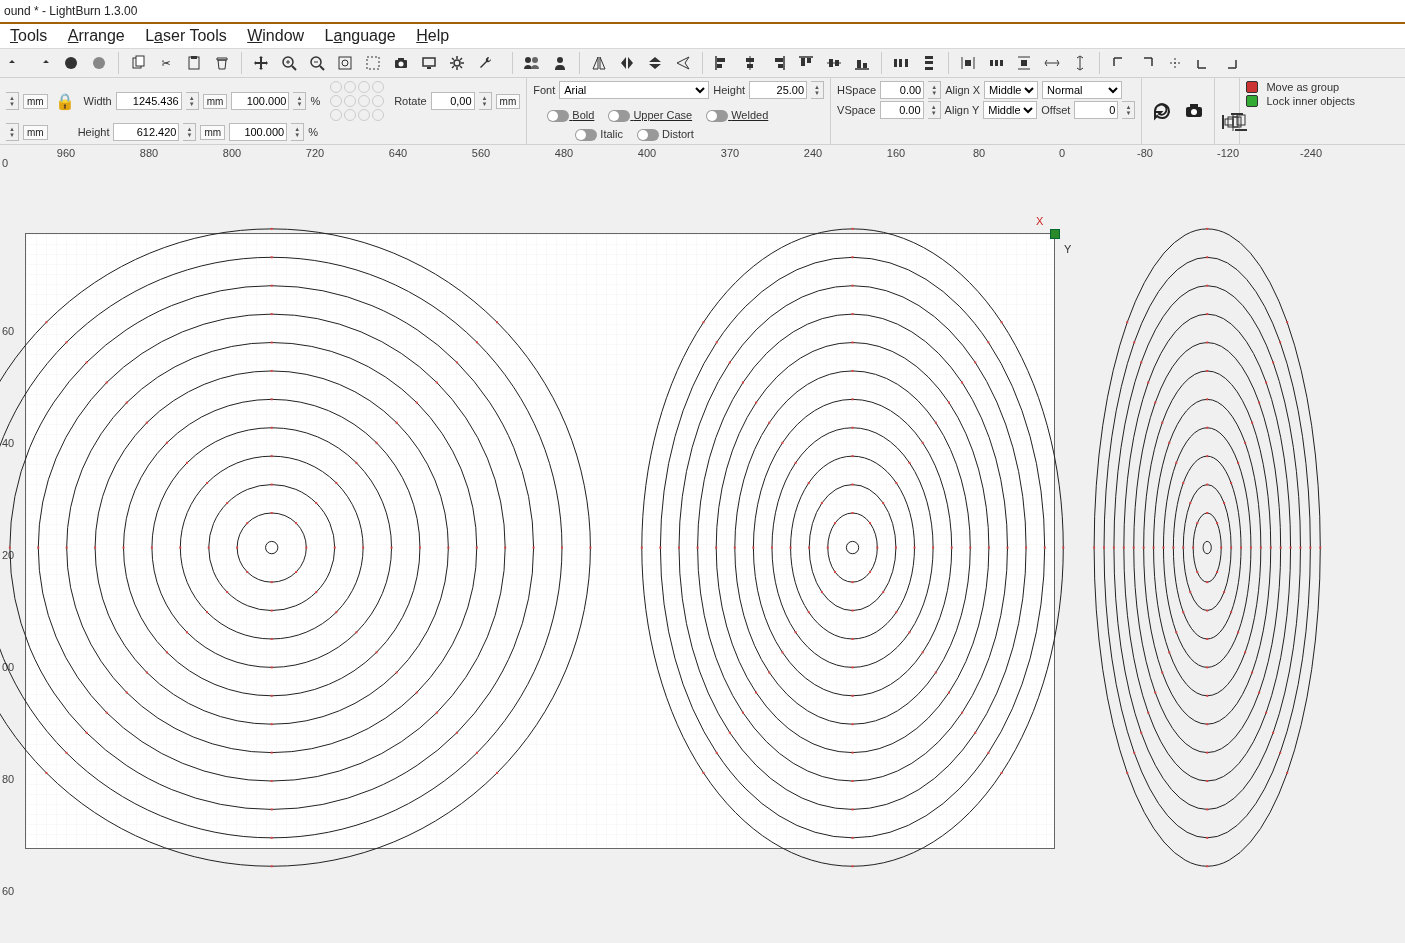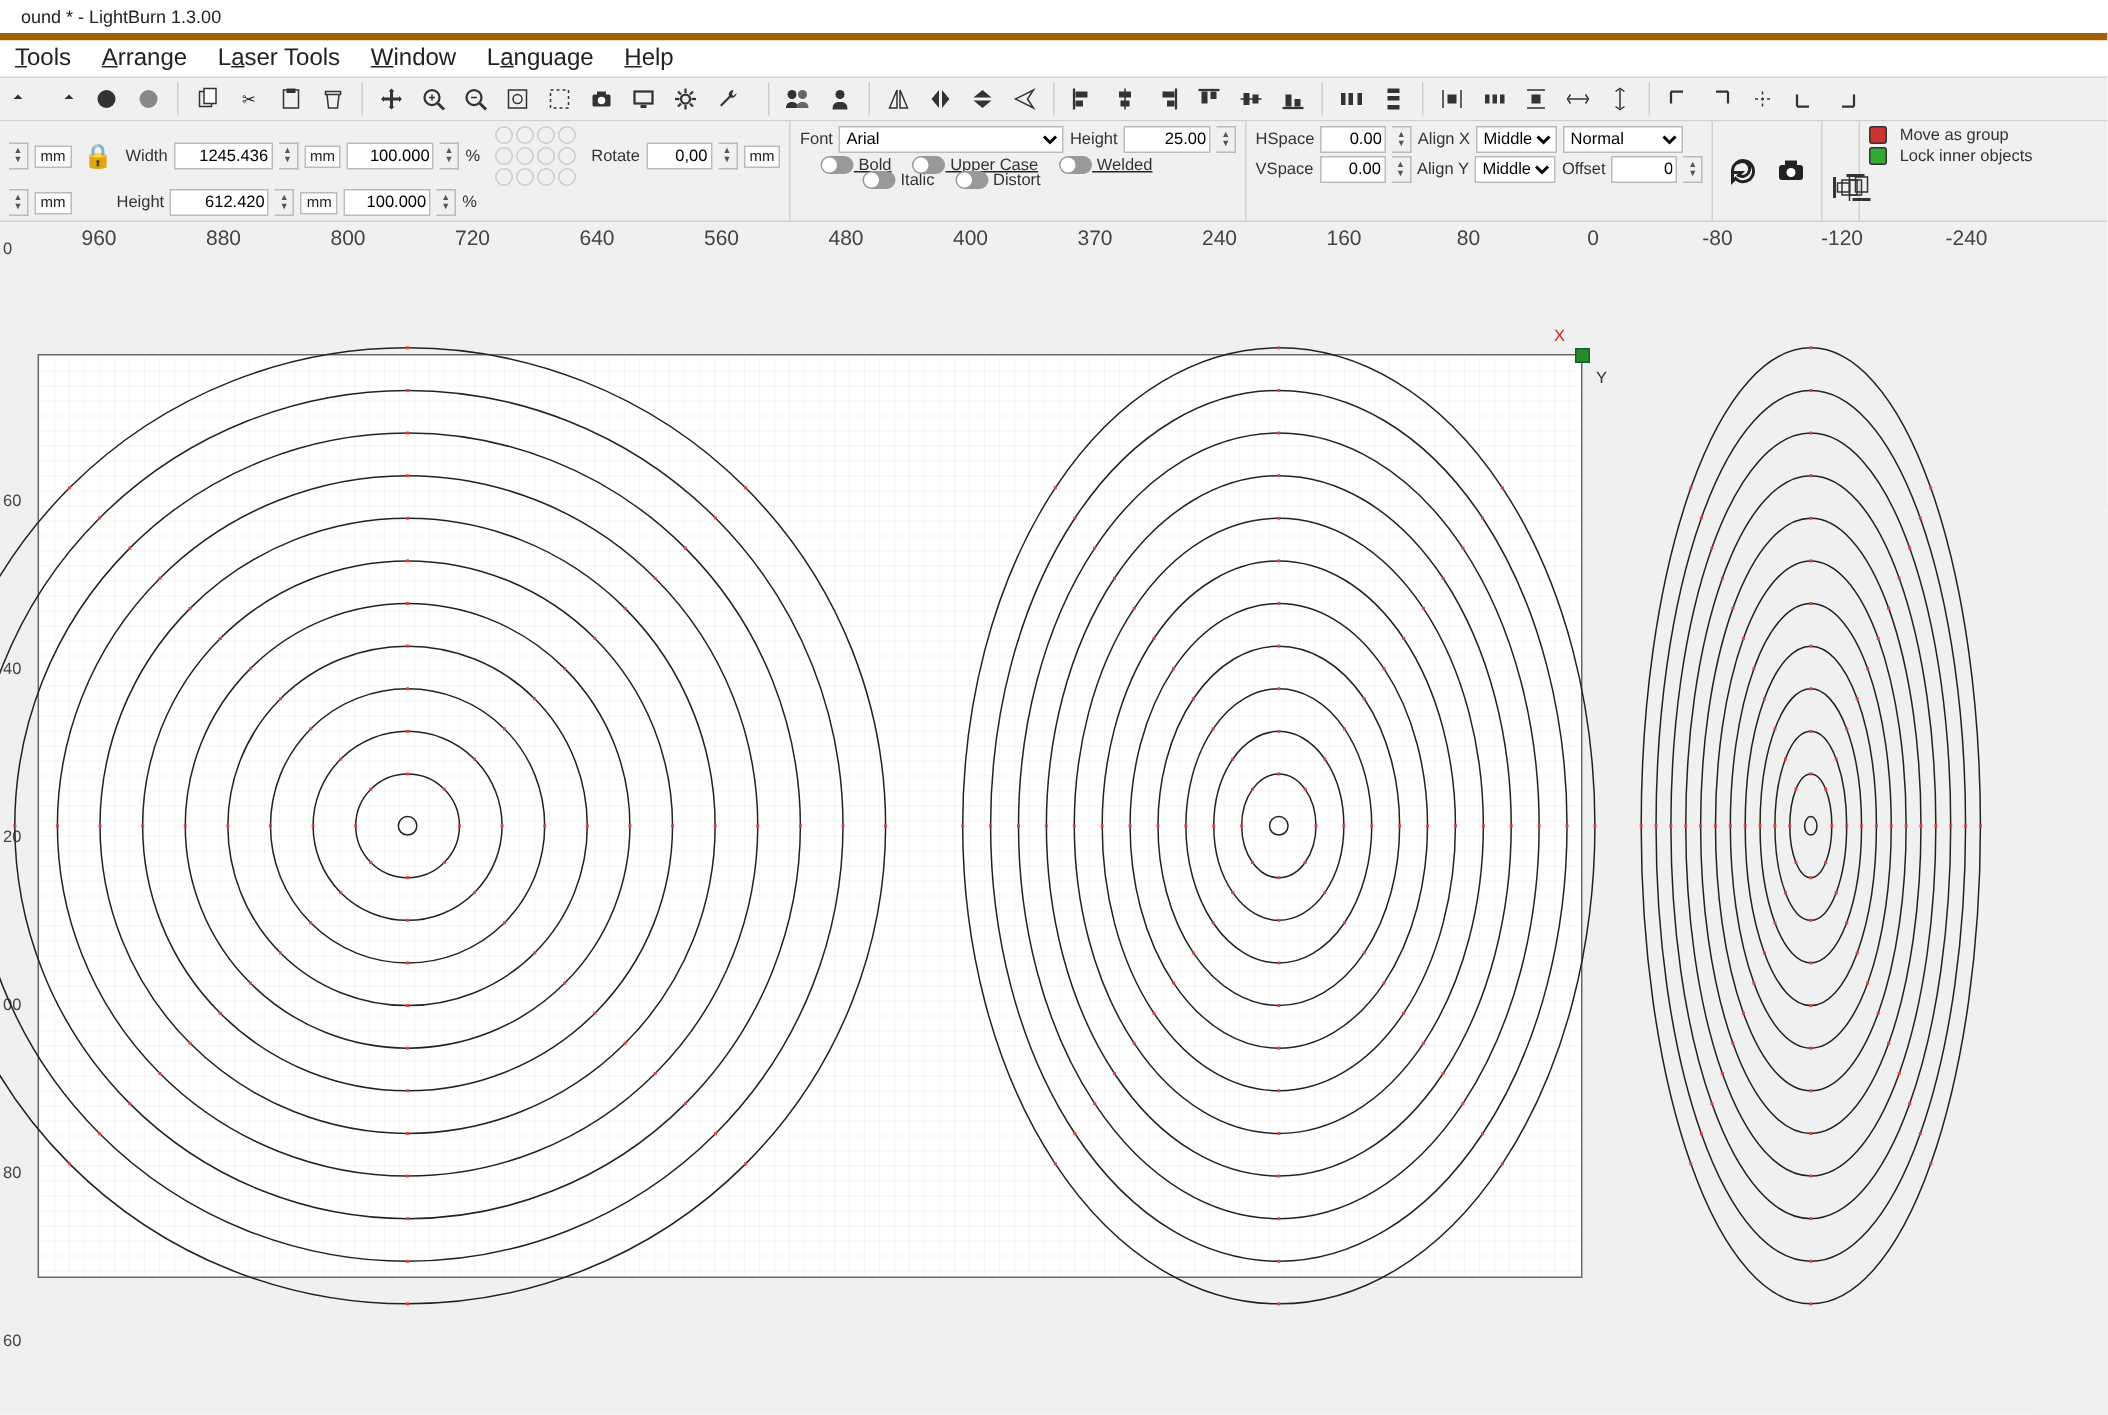--- a/index.html
+++ b/index.html
@@ -1,16 +1,16 @@
 <!DOCTYPE html>
 <html><head>
 <meta charset="utf-8">
 <style>
   html,body{margin:0;padding:0;font-family:"Segoe UI",Tahoma,sans-serif;font-size:11px;color:#222;background:#fff;width:1405px;height:943px;overflow:hidden;}
-  .titlebar{height:22px;line-height:22px;padding-left:14px;background:#fff;border-bottom:5px solid #a16207;font-size:12px;}
+  .titlebar{height:22px;line-height:22px;padding-left:4px;background:#fff;border-bottom:2px solid #a16207;font-size:12px;}
   .menubar{height:20px;line-height:20px;padding:2px 0 2px 2px;background:#fff;font-size:16px;}
   .menubar span{padding:2px 8px;cursor:default;}
   .menubar span u{text-decoration:underline;}
   .toolbar{height:28px;background:#f0f0f0;border-top:1px solid #d8d8d8;border-bottom:1px solid #d0d0d0;display:flex;align-items:center;padding:0 4px;gap:6px;}
   .toolbar .tb{width:22px;height:22px;display:flex;align-items:center;justify-content:center;cursor:pointer;}
   .toolbar .sep{width:1px;height:22px;background:#ccc;margin:0 2px;}
   .propbar{display:flex;background:#f0f0f0;border-bottom:1px solid #d0d0d0;}
   .panel{border-right:1px solid #d0d0d0;padding:3px 6px;display:flex;flex-direction:column;gap:2px;}
   .row{display:flex;align-items:center;gap:4px;white-space:nowrap;}
   .lbl{font-size:11px;color:#333;}
@@ -19,21 +19,21 @@
   input.num.sm{width:38px;}
   select{height:18px;font-size:11px;border:1px solid #bbb;background:#fff;}
   .spin{width:12px;height:16px;display:inline-flex;flex-direction:column;justify-content:center;font-size:6px;color:#555;line-height:6px;text-align:center;border:1px solid #bbb;border-left:none;}
   .unit{font-size:10px;border:1px solid #bbb;padding:1px 3px;background:#fafafa;}
   .toggle{width:22px;height:12px;border-radius:6px;background:#999;position:relative;display:inline-block;vertical-align:middle;}
   .toggle::after{content:"";position:absolute;left:1px;top:1px;width:10px;height:10px;border-radius:50%;background:#fff;}
   .canvas-area{position:relative;background:#f0f0f0;height:calc(943px - 22px - 24px - 28px - 52px);}
   .ruler-h{position:absolute;left:0;top:0;right:0;height:26px;background:#f0f0f0;display:flex;}
   .ruler-v{position:absolute;left:0;top:26px;bottom:0;width:20px;background:#f0f0f0;}
   .tick-h{position:absolute;top:0;width:1px;height:0;border-left:1px solid transparent;}
-  .tick-h .lab{position:absolute;top:2px;left:-14px;width:28px;text-align:center;font-size:14px;color:#444;}
+  .tick-h .lab{position:absolute;top:2px;left:-14px;width:28px;text-align:center;font-size:11px;color:#444;}
   .tick-v .lab{position:absolute;left:2px;top:-6px;font-size:11px;color:#444;}
   .workspace{position:absolute;left:20px;top:26px;right:0;bottom:0;background:#f0f0f0;}
   .paper{position:absolute;background:#fff;border:1px solid #666;}
   .grid{position:absolute;inset:0;}
   .handle{position:absolute;width:8px;height:8px;background:#2a8a2a;border:1px solid #063;}
   .xlabel{position:absolute;font-size:11px;color:#c22;}
   svg{position:absolute;overflow:visible;}
   .iconbig{width:28px;height:28px;display:flex;align-items:center;justify-content:center;}
   .led{display:inline-block;width:10px;height:10px;border-radius:2px;border:1px solid #333;margin-right:4px;vertical-align:middle;}
   .led.red{background:#c33;}
@@ -357,21 +357,21 @@
       <span class="lbl">Height</span>
       <input class="num wide" value="612.420" style="">
       <div class="spin">▲<br>▼</div>
       <span class="unit">mm</span>
       <input class="num" value="100.000" style="">
       <div class="spin">▲<br>▼</div>
       <span class="lbl">%</span>
     </div>
   </div>
 
-  <div class="panel" style="flex:0 0 auto;">
+  <div class="panel" style="flex:0 0 auto;justify-content:space-between;">
     <div class="row">
       <span class="lbl">Font</span>
       <select style="width:150px;"><option>Arial</option></select>
       <span class="lbl">Height</span>
       <input class="num" value="25.00" style="">
       <div class="spin">▲<br>▼</div>
     </div>
     <div class="row" style="gap:14px;text-decoration:underline;">
       <span></span>
       <span><span class="toggle"></span> <span class="lbl">Bold</span></span>

